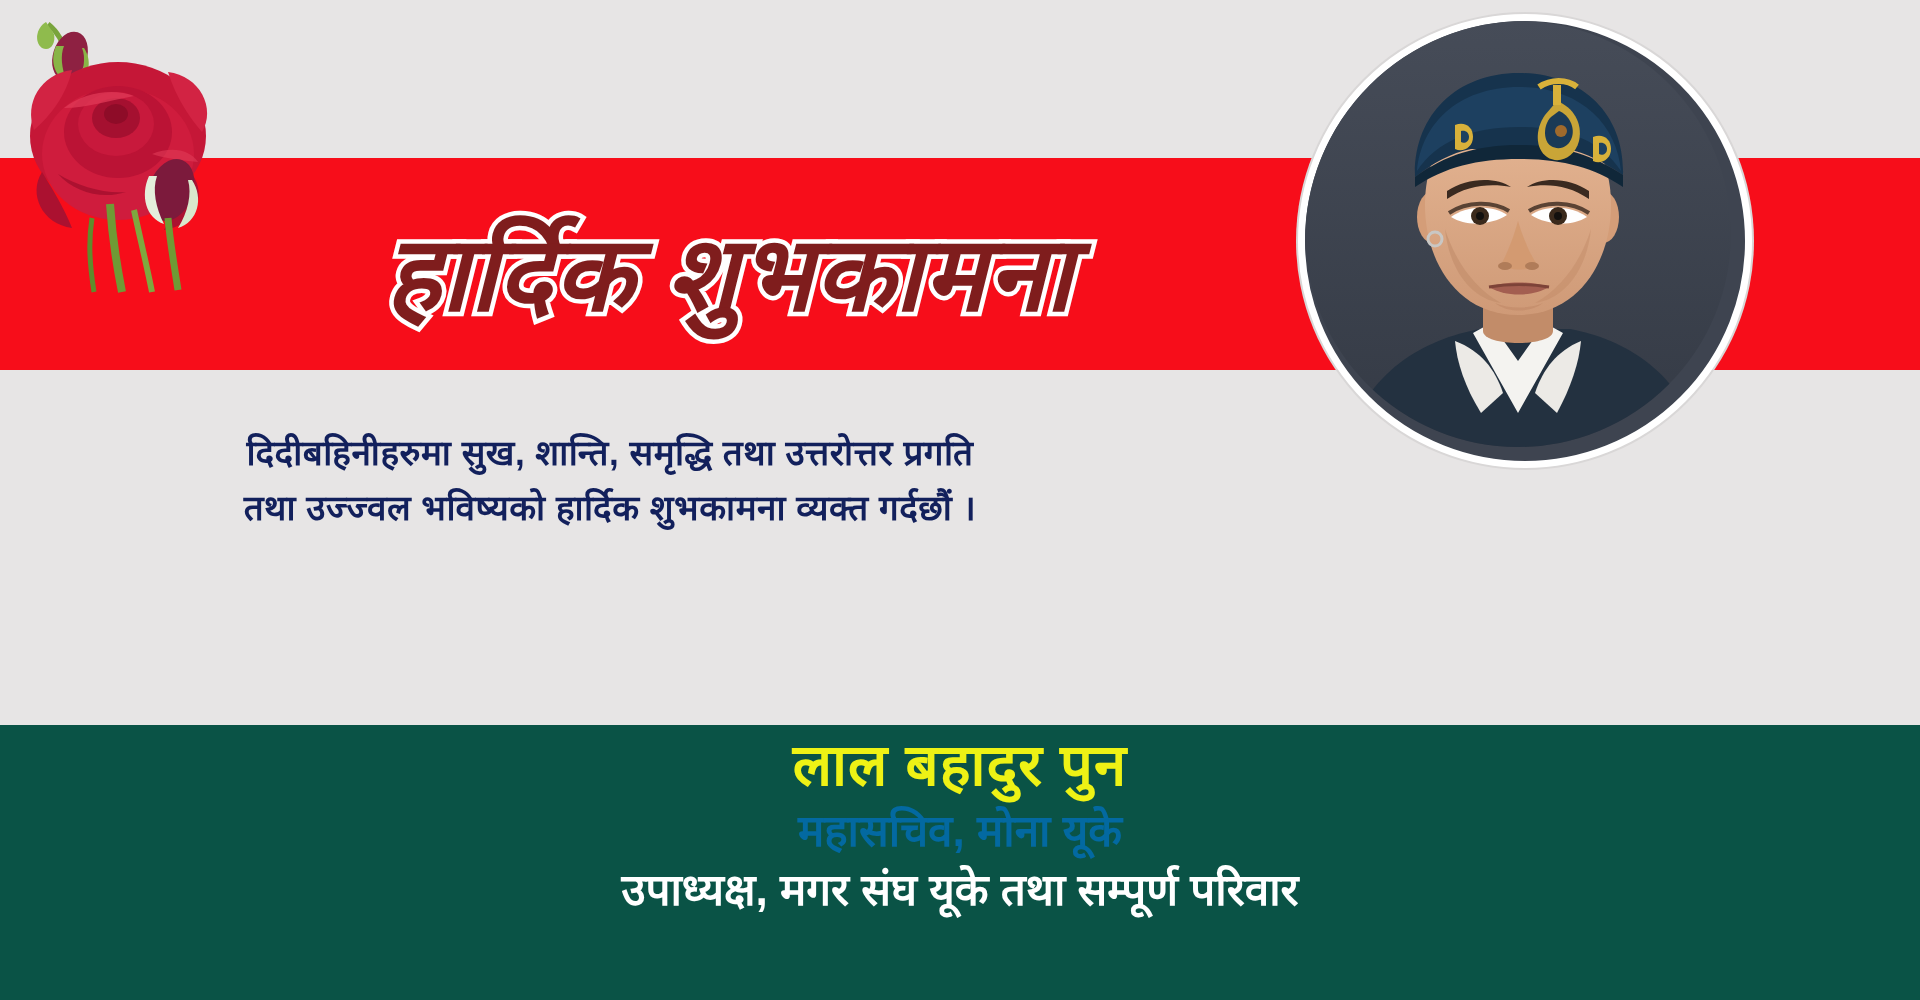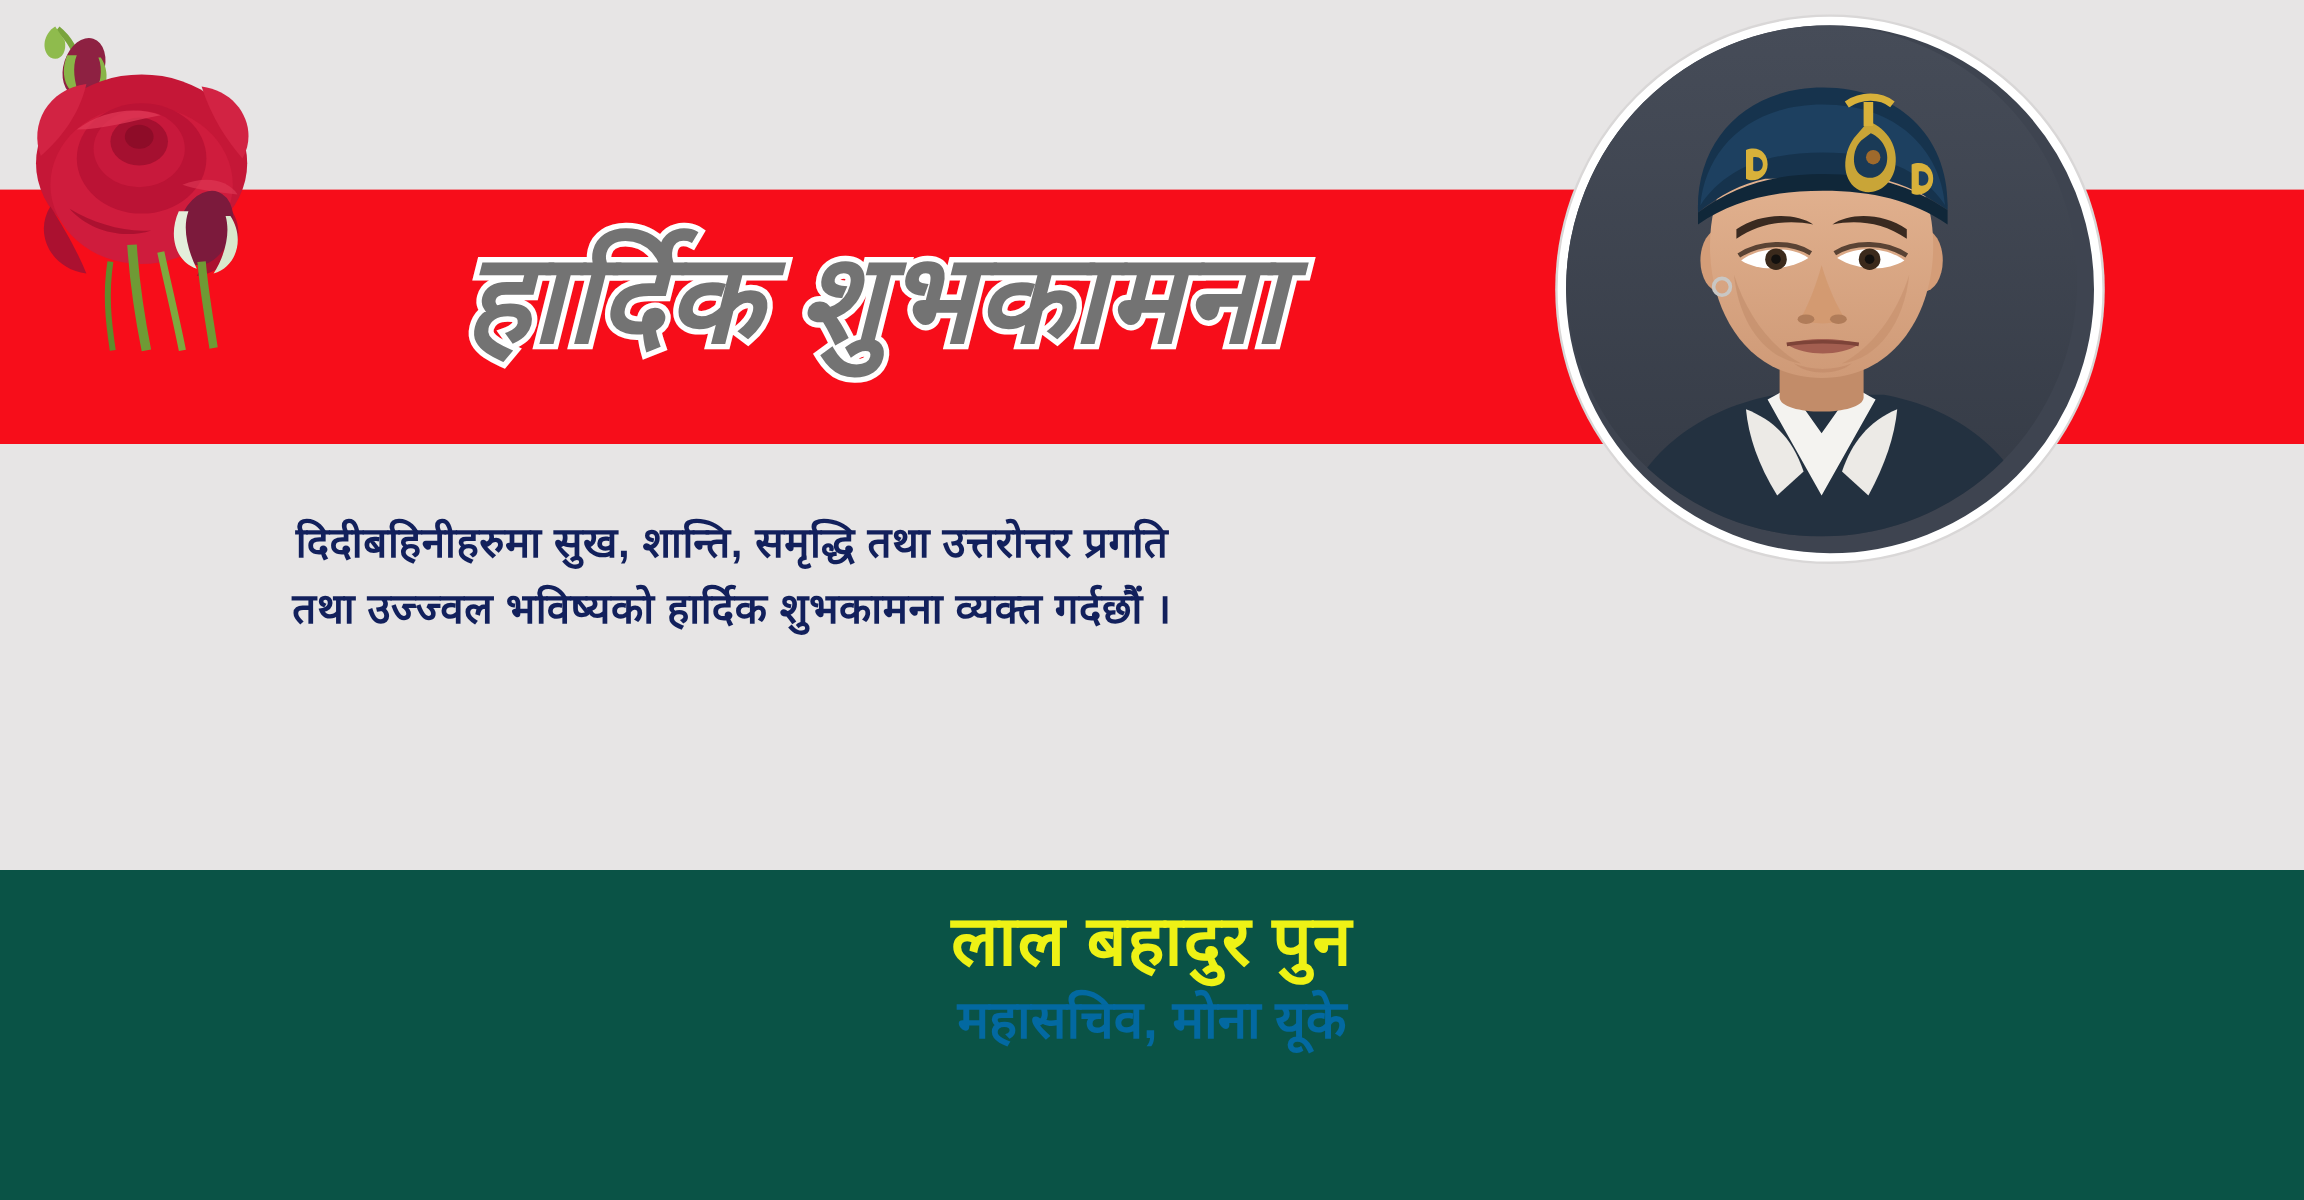--- a/index.html
+++ b/index.html
@@ -28,32 +28,32 @@
     left: 0;
     top: 158px;
     width: 1920px;
     height: 212px;
     background: #f70d1a;
   }
 
   .greeting {
     position: absolute;
     left: 230px;
-    top: 156px;
+    top: 180px;
     width: 1000px;
     height: 190px;
     display: flex;
     align-items: center;
     justify-content: center;
-    font-family: Liberation Serif, serif;
+    font-family: Liberation Sans, sans-serif;
     font-size: 104px;
     font-weight: bold;
     font-style: italic;
     letter-spacing: 2px;
-    color: #737373;
+    color: #7f1d1d;
     -webkit-text-stroke: 9px #ffffff;
     paint-order: stroke fill;
     white-space: nowrap;
     line-height: 1.15;
   }
 
   
   .rose-wrap {
     position: absolute;
     left: 6px;
@@ -105,21 +105,21 @@
   .sig {
     position: absolute;
     left: 0;
     top: 725px;
     width: 1920px;
     height: 275px;
     display: flex;
     flex-direction: column;
     align-items: center;
     justify-content: flex-start;
-    padding-top: 26px;
+    padding-top: 6px;
     box-sizing: border-box;
   }
   .sig-name {
     font-family: "Liberation Sans", sans-serif;
     font-weight: bold;
     font-size: 58px;
     color: #eef215;
     line-height: 1.18;
     letter-spacing: 1px;
     white-space: nowrap;
@@ -273,15 +273,16 @@
 
   <div class="message">
     <span class="line">दिदीबहिनीहरुमा सुख, शान्ति, समृद्धि तथा उत्तरोत्तर प्रगति</span>
     <span class="line">तथा उज्ज्वल भविष्यको हार्दिक शुभकामना व्यक्त गर्दछौं ।</span>
   </div>
 
   <div class="green-band"></div>
   <div class="sig">
     <div class="sig-name">लाल बहादुर पुन</div>
     <div class="sig-role1">महासचिव, मोना यूके</div>
+    <div class="sig-role2">उपाध्यक्ष, मगर संघ यूके तथा सम्पूर्ण परिवार</div>
   </div>
 
 </div>
 
 </body></html>

